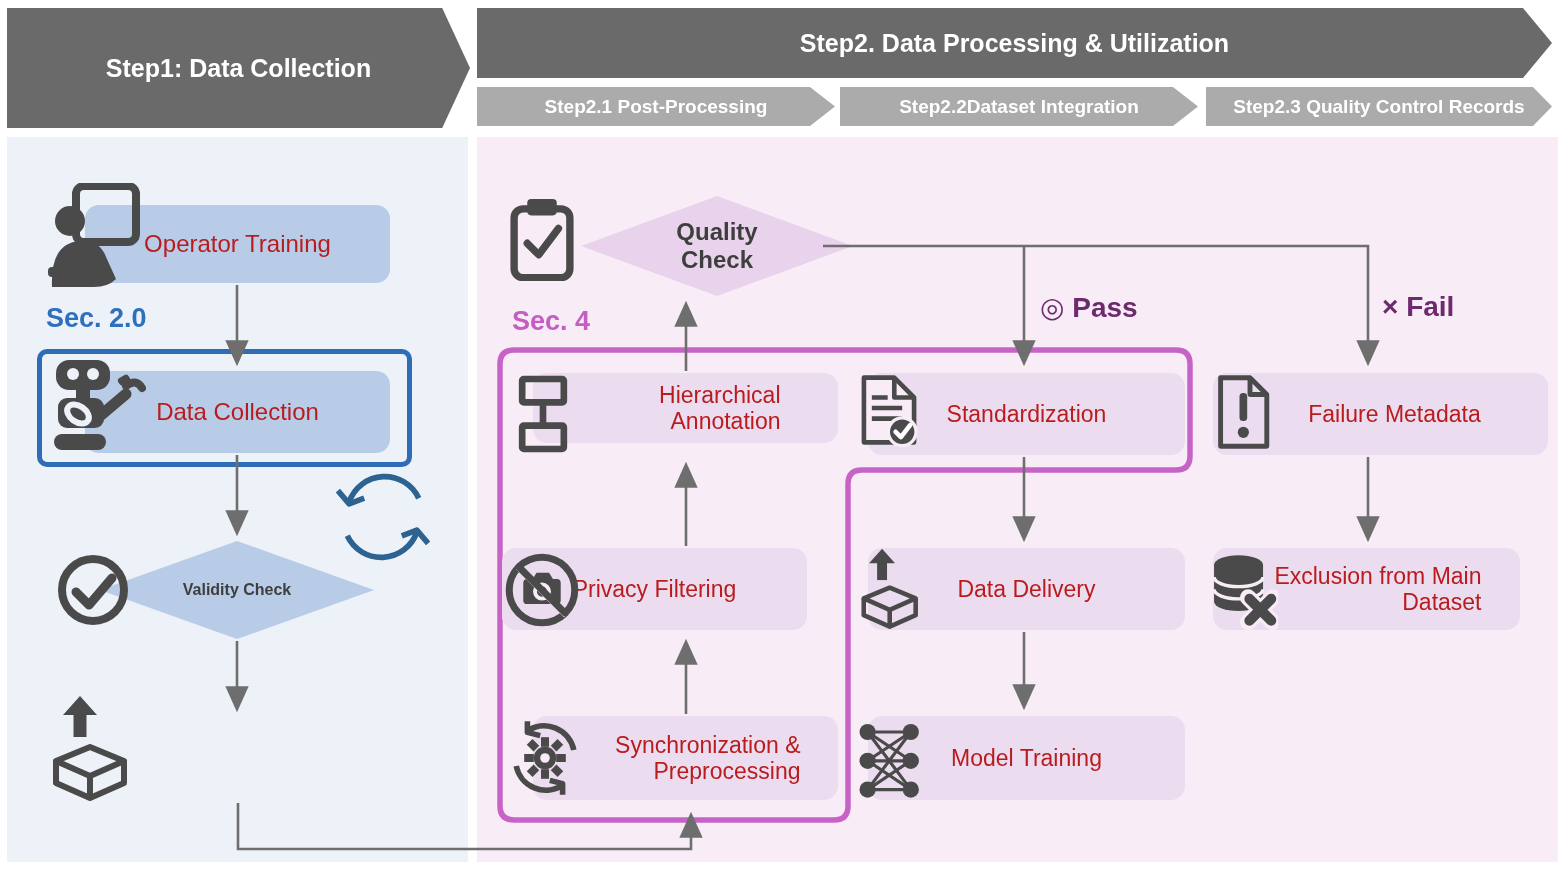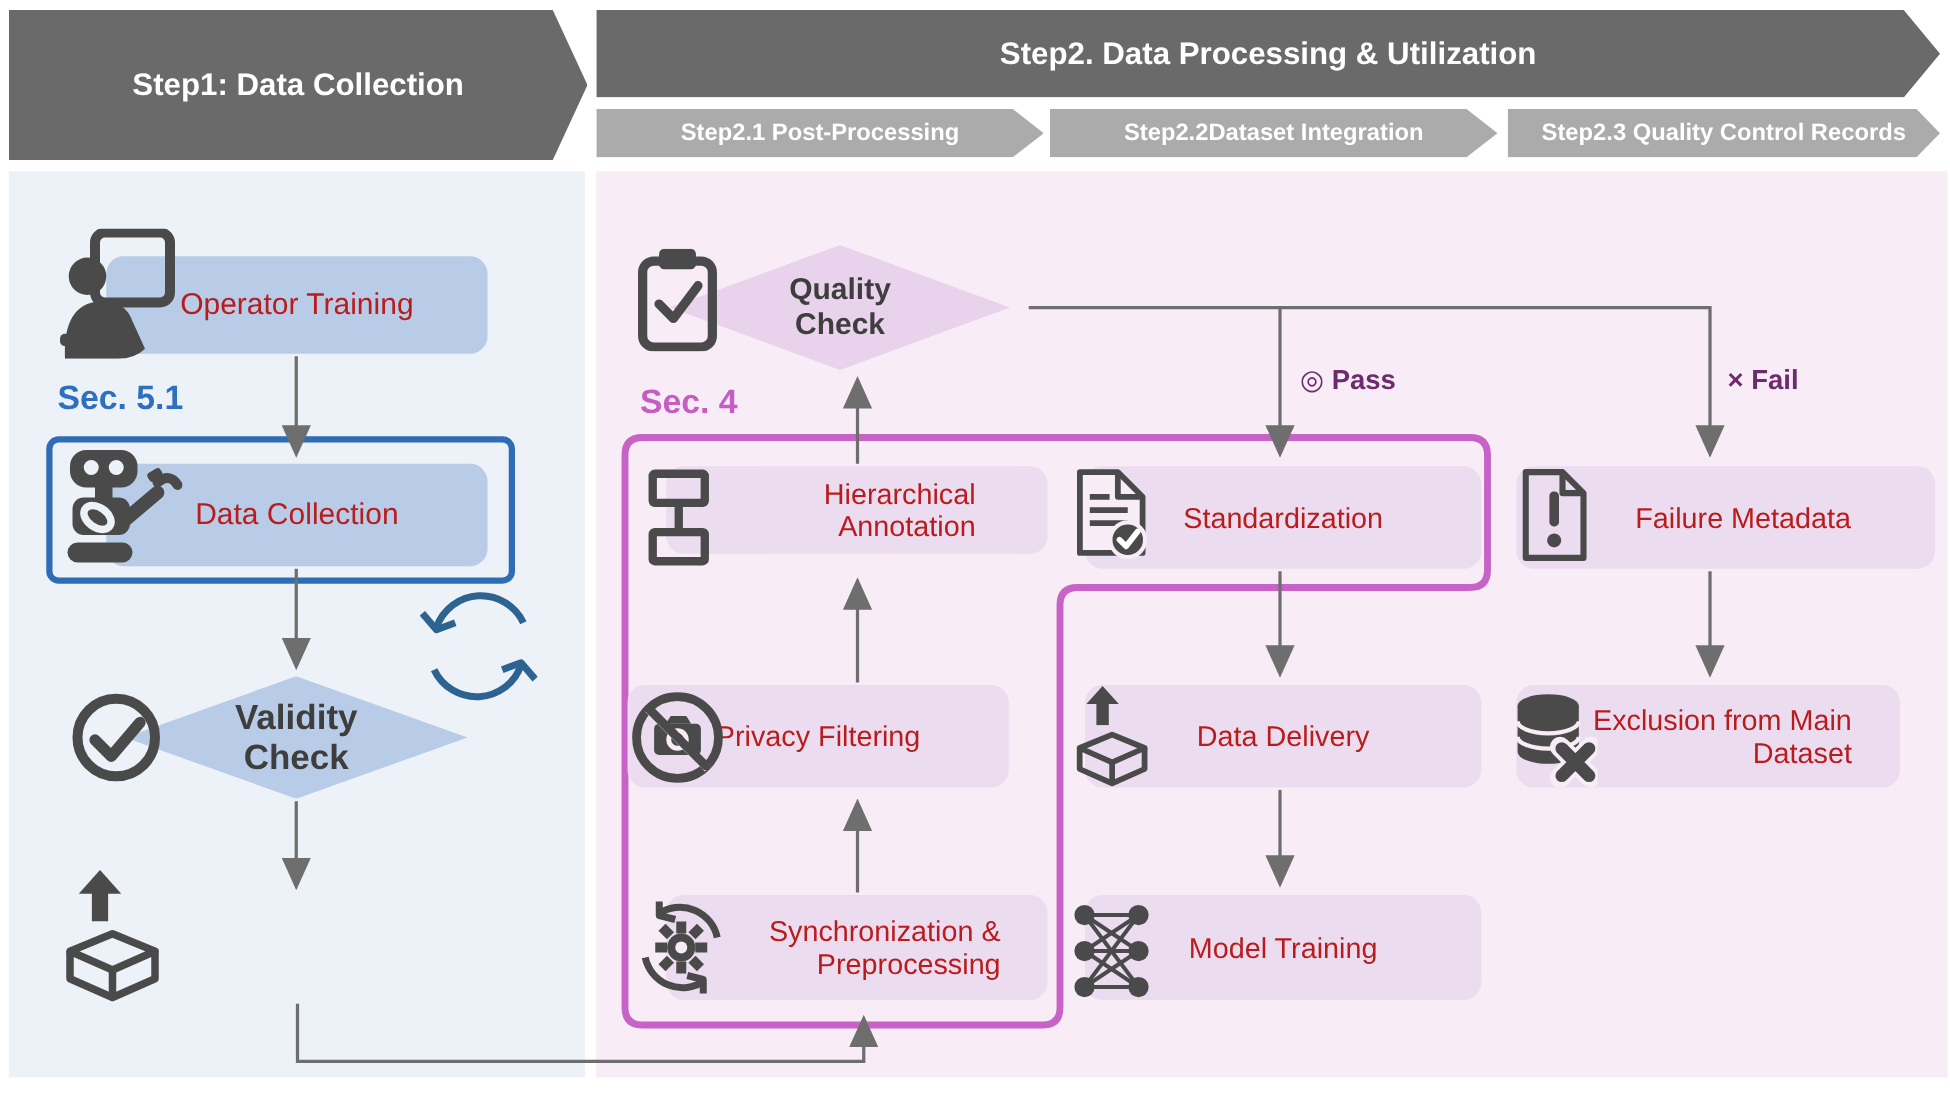--- a/index.html
+++ b/index.html
@@ -26,28 +26,28 @@
   #left-panel{left:7px;width:461px;background:#edf1f8;}
   #right-panel{left:477px;width:1081px;background:#f8edf6;}
   
   .node{position:absolute;border-radius:14px;display:flex;align-items:center;justify-content:center;
     text-align:right;font-weight:normal;color:#b91c1c;line-height:1.15;}
   .node.blue{background:#b8cce8;font-size:24px;}
   .node.purple{background:#ecdcf0;font-size:23px;}
   .diamond{position:absolute;display:flex;align-items:center;justify-content:center;
     text-align:center;font-weight:bold;color:#3e3e3e;
     clip-path:polygon(50% 0,100% 50%,50% 100%,0 50%);}
-  .diamond.blue{background:#b8cce8;font-size:28px;}
+  .diamond.blue{background:#b8cce8;font-size:16px;}
   .diamond.purple{background:#e9d3ec;font-size:24px;}
   .wrap{display:inline-block;}
   
   .sec-label{position:absolute;font-weight:bold;font-size:27px;}
   #sec32{left:46px;top:303px;color:#2e6fbe;}
   #sec4{left:512px;top:306px;color:#c45ec4;}
-  .flag-label{position:absolute;font-weight:bold;font-size:22px;color:#6d2a6d;}
+  .flag-label{position:absolute;font-weight:bold;font-size:28px;color:#6d2a6d;}
   #pass-label{left:1040px;top:291px;}
   #fail-label{left:1382px;top:291px;}
   
   #blue-outline{position:absolute;left:37px;top:349px;width:365px;height:108px;
     border:5px solid #2e6db5;border-radius:10px;}
   .overlay{position:absolute;left:0;top:0;pointer-events:none;}
   
   .icon{position:absolute;}
 </style>
 </head>
@@ -82,23 +82,23 @@
 
   <div class="node blue" style="left:85px;top:205px;width:305px;height:78px;">
     <span class="wrap">Operator Training</span>
   </div>
   <div class="node blue" style="left:85px;top:371px;width:305px;height:82px;">
     <span class="wrap">Data Collection</span>
   </div>
   <div class="diamond blue" style="left:100px;top:541px;width:274px;height:98px;">
     <span class="wrap" style="width:120px;">Validity Check</span>
   </div>
-  <div class="sec-label" id="sec32">Sec. 5.1</div>
-
-  <div class="diamond purple" style="left:536px;top:196px;width:272px;height:100px;">
+  <div class="sec-label" id="sec32">Sec. 2.0</div>
+
+  <div class="diamond purple" style="left:581px;top:196px;width:272px;height:100px;">
     <span class="wrap" style="width:120px;">Quality Check</span>
   </div>
   <div class="sec-label" id="sec4">Sec. 4</div>
   <div class="flag-label" id="pass-label">◎ Pass</div>
   <div class="flag-label" id="fail-label">× Fail</div>
 
   <div class="node purple" style="left:533px;top:373px;width:305px;height:70px;">
     <span class="wrap" style="width:190px;">Hierarchical Annotation</span>
   </div>
   <div class="node purple" style="left:868px;top:373px;width:317px;height:82px;">

